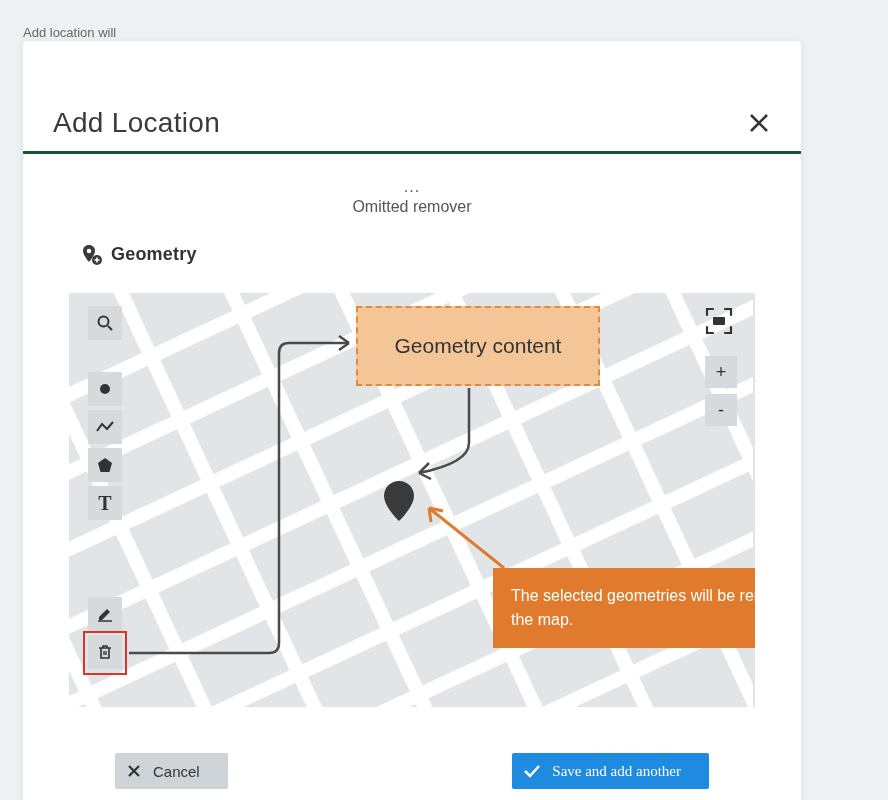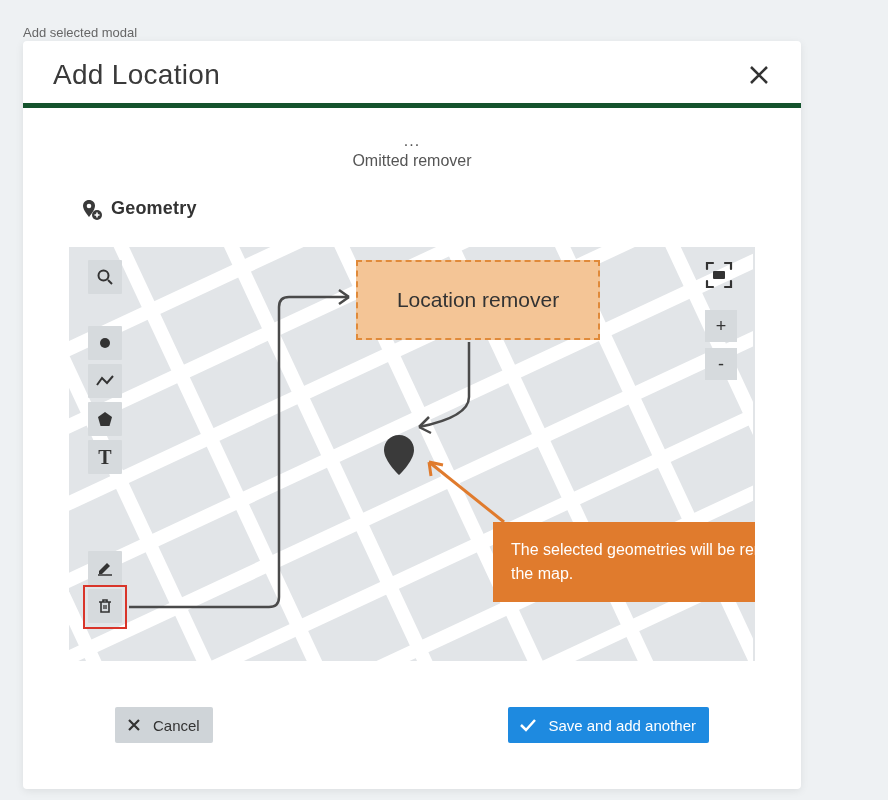--- a/index.html
+++ b/index.html
@@ -25,37 +25,38 @@
   width: 778px;
   background: #fff;
   border-radius: 4px;
   box-shadow: 0 2px 8px rgba(0,0,0,0.08);
 }
 .modal-header {
   display: flex;
   align-items: center;
   justify-content: space-between;
   padding: 18px 28px 12px 30px;
-  border-bottom: 5px solid #14532d;
+  border-bottom: 3px solid #14532d;
+  margin-top: 48px;
 }
 .modal-title {
   font-size: 28px;
   font-weight: 500;
   color: #3a3a3a;
   letter-spacing: 0.3px;
 }
 .close-icon {
   width: 28px; height: 28px; cursor: pointer;
   display: flex; align-items: center; justify-content: center;
 }
 .modal-body { padding: 24px 46px 24px 46px; }
 .omitted { text-align: center; color: #555; font-size: 16px; margin-bottom: 28px; }
 .omitted .dots { display: block; margin-bottom: 2px; letter-spacing: 1px; }
 .section-header {
-  display: flex; align-items: flex-end; gap: 10px;
+  display: flex; align-items: flex-start; gap: 10px;
   margin-left: 12px; margin-bottom: 28px;
 }
 .section-header .icon-wrap { position: relative; width: 20px; height: 20px; }
 .section-title { font-size: 18px; font-weight: 600; color: #333; letter-spacing: 0.2px; }
 .map-area {
   position: relative;
   height: 414px;
   background: #e2e5e8;
   overflow: hidden;
 }
@@ -121,33 +122,33 @@
   position: absolute; top: 186px; left: 312px;
   width: 36px; height: 44px;
 }
 .arrow-svg { position: absolute; pointer-events: none; }
 .modal-footer {
   display: flex; align-items: center; justify-content: space-between;
   padding: 46px 46px 22px 46px;
 }
 .btn {
   display: inline-flex; align-items: center; gap: 10px;
-  height: 36px; padding: 0 13px 0 10px;
+  height: 36px; padding: 0 28px 0 10px;
   font-size: 15px; cursor: pointer;
   border: none; border-radius: 2px;
 }
 .btn-secondary { background: #cfd4d8; color: #333; }
-.btn-primary   { background: #1e8ae0; color: #fff; }
+.btn-primary   { background: #1e8ae0; color: #fff; font-family: Liberation Serif, serif; }
 .footer-right { display: flex; gap: 10px; }
 .t-icon { font-family: "Georgia", serif; font-weight: bold; font-size: 20px; color: #333; }
 </style>
 </head>
 <body>
 
-<div class="annotation-label">Add selected modal</div>
+<div class="annotation-label">Add location will</div>
 
 <div class="modal">
   <div class="modal-header">
     <div class="modal-title">Add Location</div>
     <div class="close-icon">
       <svg width="22" height="22" viewBox="0 0 22 22">
           <path d="M3 3 L19 19 M19 3 L3 19" stroke="#333" stroke-width="2.5" fill="none"></path>
         </svg>
     </div>
   </div>
@@ -239,21 +240,21 @@
           <path d="M4 10 V4 H10 M22 4 H28 V10 M28 22 V28 H22 M10 28 H4 V22" stroke="#333" stroke-width="2.2" fill="none" stroke-linecap="round"></path>
           <rect x="10" y="12" width="12" height="8" rx="1" fill="#333"></rect>
         </svg>
       </div>
 
       <div class="zoom-group">
         <div class="zoom-btn">+</div>
         <div class="zoom-btn">-</div>
       </div>
 
-      <div class="callout-box">Location remover</div>
+      <div class="callout-box">Geometry content</div>
 
       <svg class="arrow-svg" style="top:30px; left:50px;" width="260" height="340" viewBox="0 0 260 340">
         <path d="M10 330 L150 330 Q160 330 160 320 L160 30 Q160 20 170 20 L230 20" stroke="#4a4a4a" stroke-width="2.5" fill="none"></path>
         <path d="M230 20 L220 13 M230 20 L220 27" stroke="#4a4a4a" stroke-width="2.5" fill="none"></path>
       </svg>
 
       <svg class="arrow-svg" style="top:90px; left:320px;" width="120" height="120" viewBox="0 0 120 120">
         <path d="M80 5 L80 60 Q80 80 30 90" stroke="#4a4a4a" stroke-width="2.5" fill="none"></path>
         <path d="M30 90 L40 80 M30 90 L42 96" stroke="#4a4a4a" stroke-width="2.5" fill="none"></path>
       </svg>

